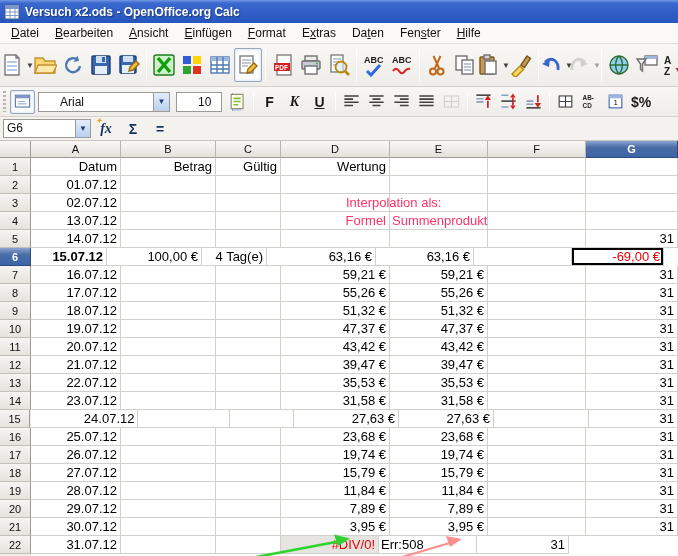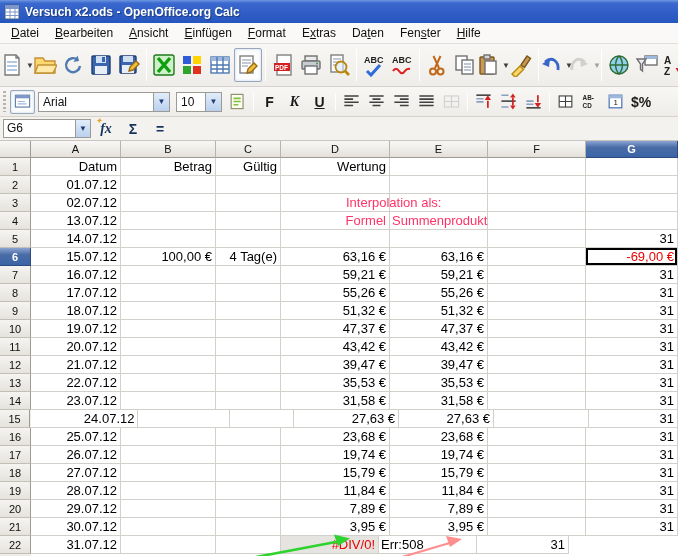--- a/index.html
+++ b/index.html
@@ -35,21 +35,21 @@
     min-width:28px;height:34px;padding:1px 2px;border:1px solid transparent;border-radius:2px;}
   #toolbar-formatting .tbtn{height:24px;min-width:25px;}
   .tbtn.pressed{border:1px solid #98A8BC;background:#FDFDFD;box-shadow:inset 0 0 3px #C8D4E4;}
   .tbtn.disabled{opacity:.45;}
   .tbtn .dd{font-size:8px;color:#404040;margin-left:1px;}
   .tbtn-text{font-size:14px;font-weight:bold;color:#1A1A1A;}
   .glyph-italic{font-style:italic;font-family:"Liberation Serif",serif;}
   .glyph-underline{text-decoration:underline;}
   
   .combo{display:flex;align-items:center;height:20px;background:#fff;border:1px solid #9C9A94;margin:0 3px;}
-  .combo .val{font-size:12px;padding:0 4px;flex:1;color:#101010;}
+  .combo .val{font-size:12px;padding:0 21px;flex:1;color:#101010;}
   .combo .btn{width:16px;height:100%;display:flex;align-items:center;justify-content:center;
     background:linear-gradient(180deg,#E2EDFB,#B9D0EE);border-left:1px solid #9C9A94;font-size:8px;color:#1F3C73;}
   #font-name-combo{width:132px;}
   #font-size-combo{width:46px;}
   
   #formulabar{height:24px;display:flex;align-items:center;background:#F4F2EF;border-bottom:1px solid #C9C5BE;padding:2px 3px;gap:3px;}
   #name-box{width:88px;height:19px;display:flex;background:#fff;border:1px solid #9C9A94;}
   #name-box .val{flex:1;font-size:12px;padding:1px 3px;color:#101010;}
   #name-box .btn{width:15px;display:flex;align-items:center;justify-content:center;
     background:linear-gradient(180deg,#E2EDFB,#B9D0EE);border-left:1px solid #9C9A94;font-size:8px;color:#1F3C73;}
@@ -535,21 +535,21 @@
         <div class="cell" style="width: 90px;">14.07.12</div>
         <div class="cell" style="width: 95px;"></div>
         <div class="cell" style="width: 65px;"></div>
         <div class="cell" style="width: 109px;"></div>
         <div class="cell" style="width: 98px;"></div>
         <div class="cell" style="width: 98px;"></div>
         <div class="cell" style="width: 92px;">31</div>
       </div>
       <div class="grid-row">
         <div class="row-hdr col-hdr sel" style="width: 31px; height: 18px;">6</div>
-        <div class="cell" style="width: 90px;">15.07.12</div>
+        <div class="cell" style="width: 76px; font-weight: bold;">15.07.12</div>
         <div class="cell" style="width: 95px;">100,00 €</div>
         <div class="cell" style="width: 65px;">4 Tag(e)</div>
         <div class="cell" style="width: 109px;">63,16 €</div>
         <div class="cell" style="width: 98px;">63,16 €</div>
         <div class="cell" style="width: 98px;"></div>
         <div class="cell cursor" style="width: 92px; color: rgb(238, 0, 0);">-69,00 €</div>
       </div>
       <div class="grid-row">
         <div class="row-hdr">7</div>
         <div class="cell" style="width: 90px;">16.07.12</div>

